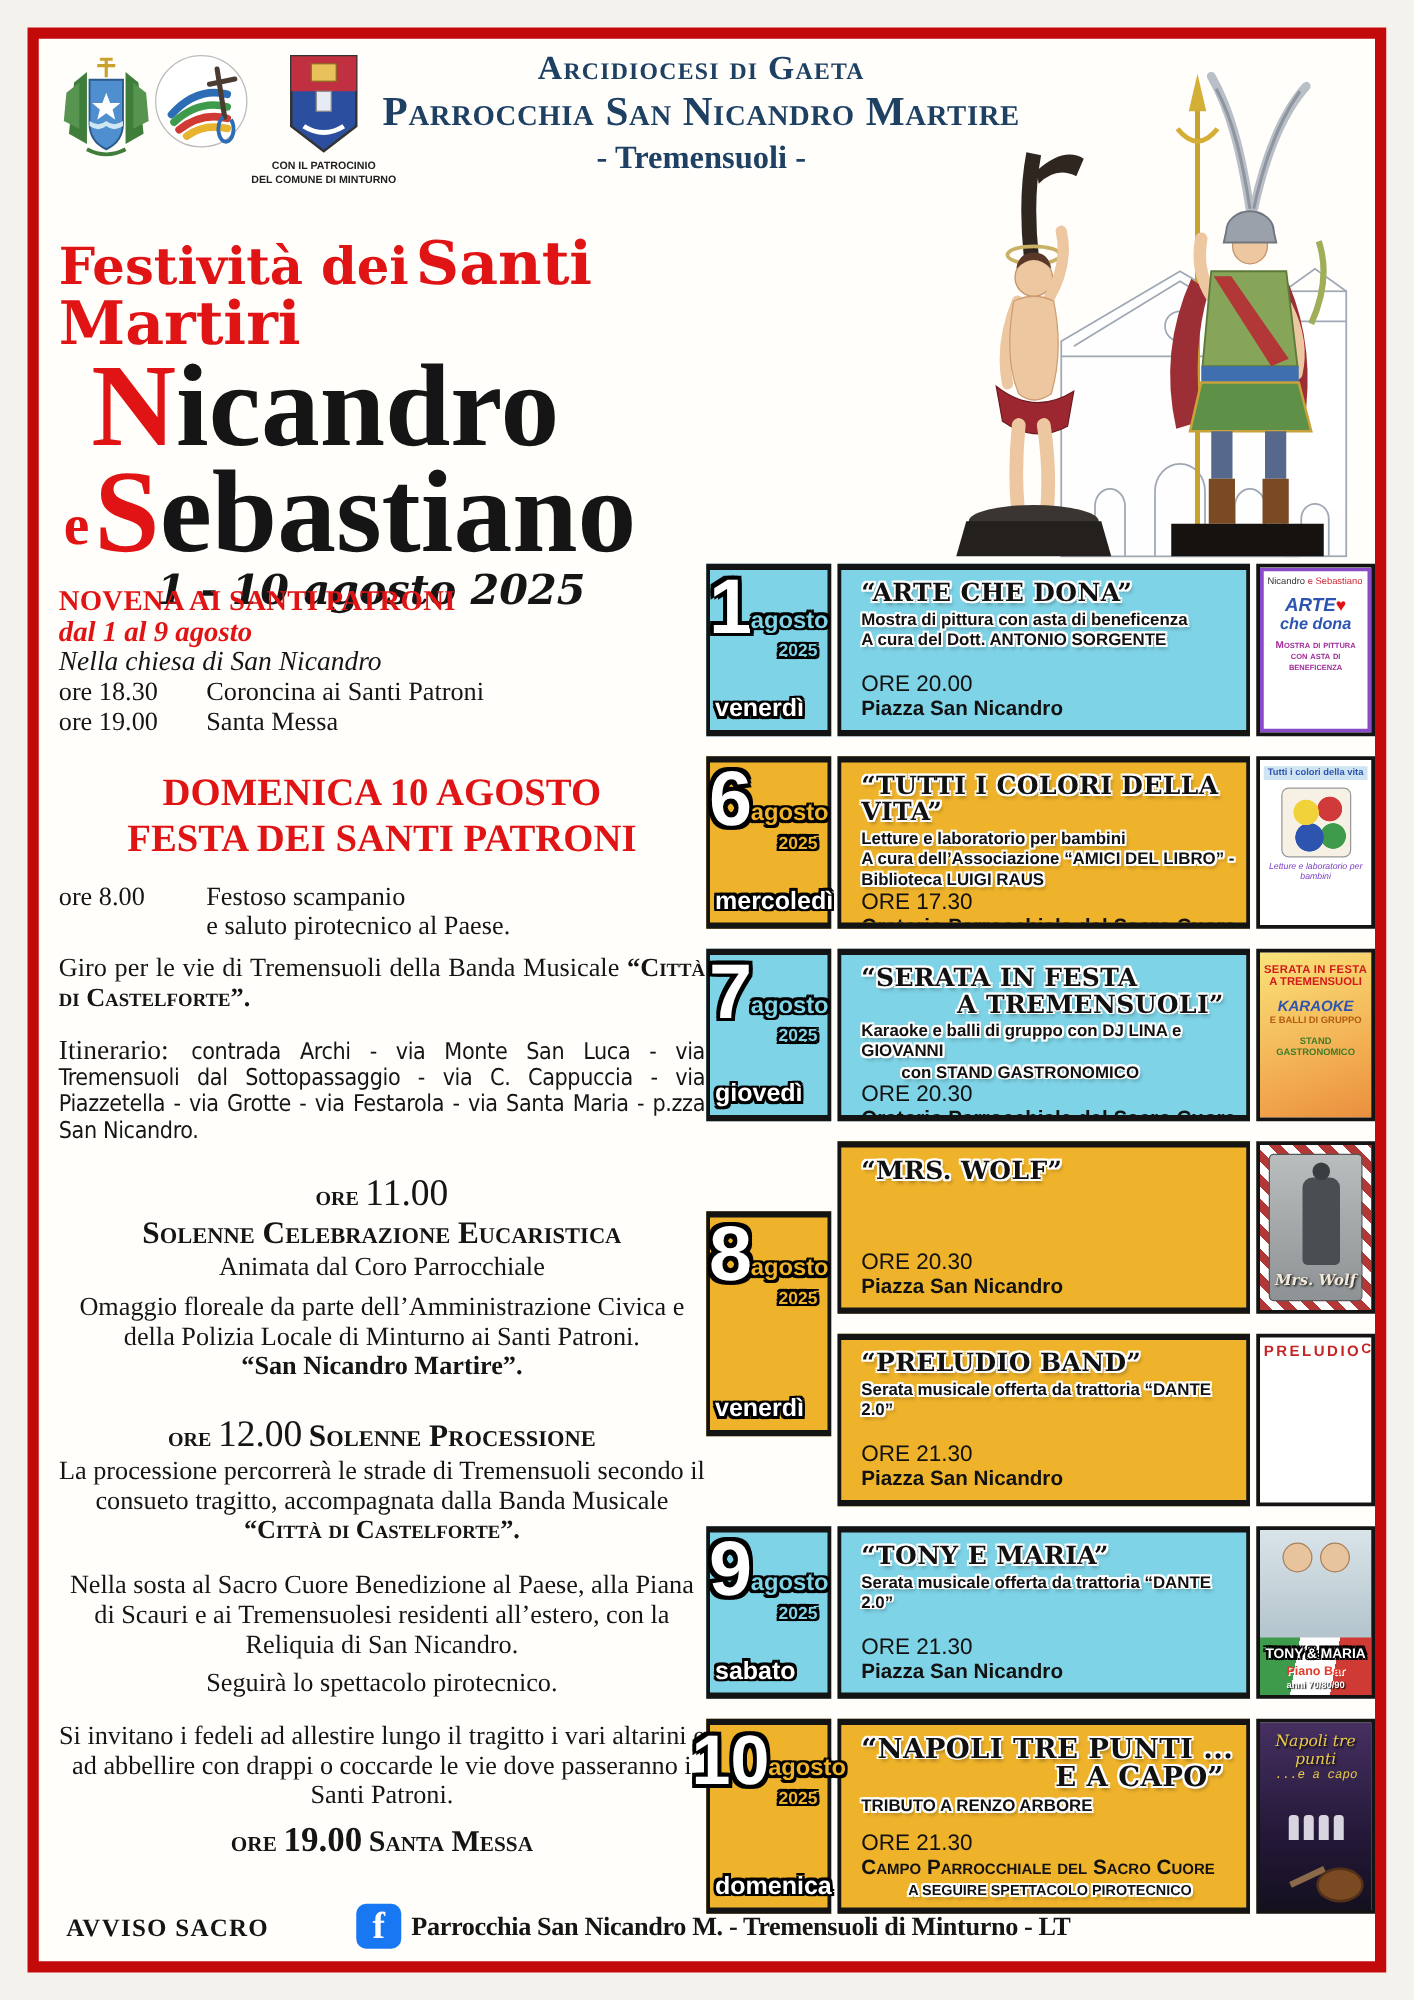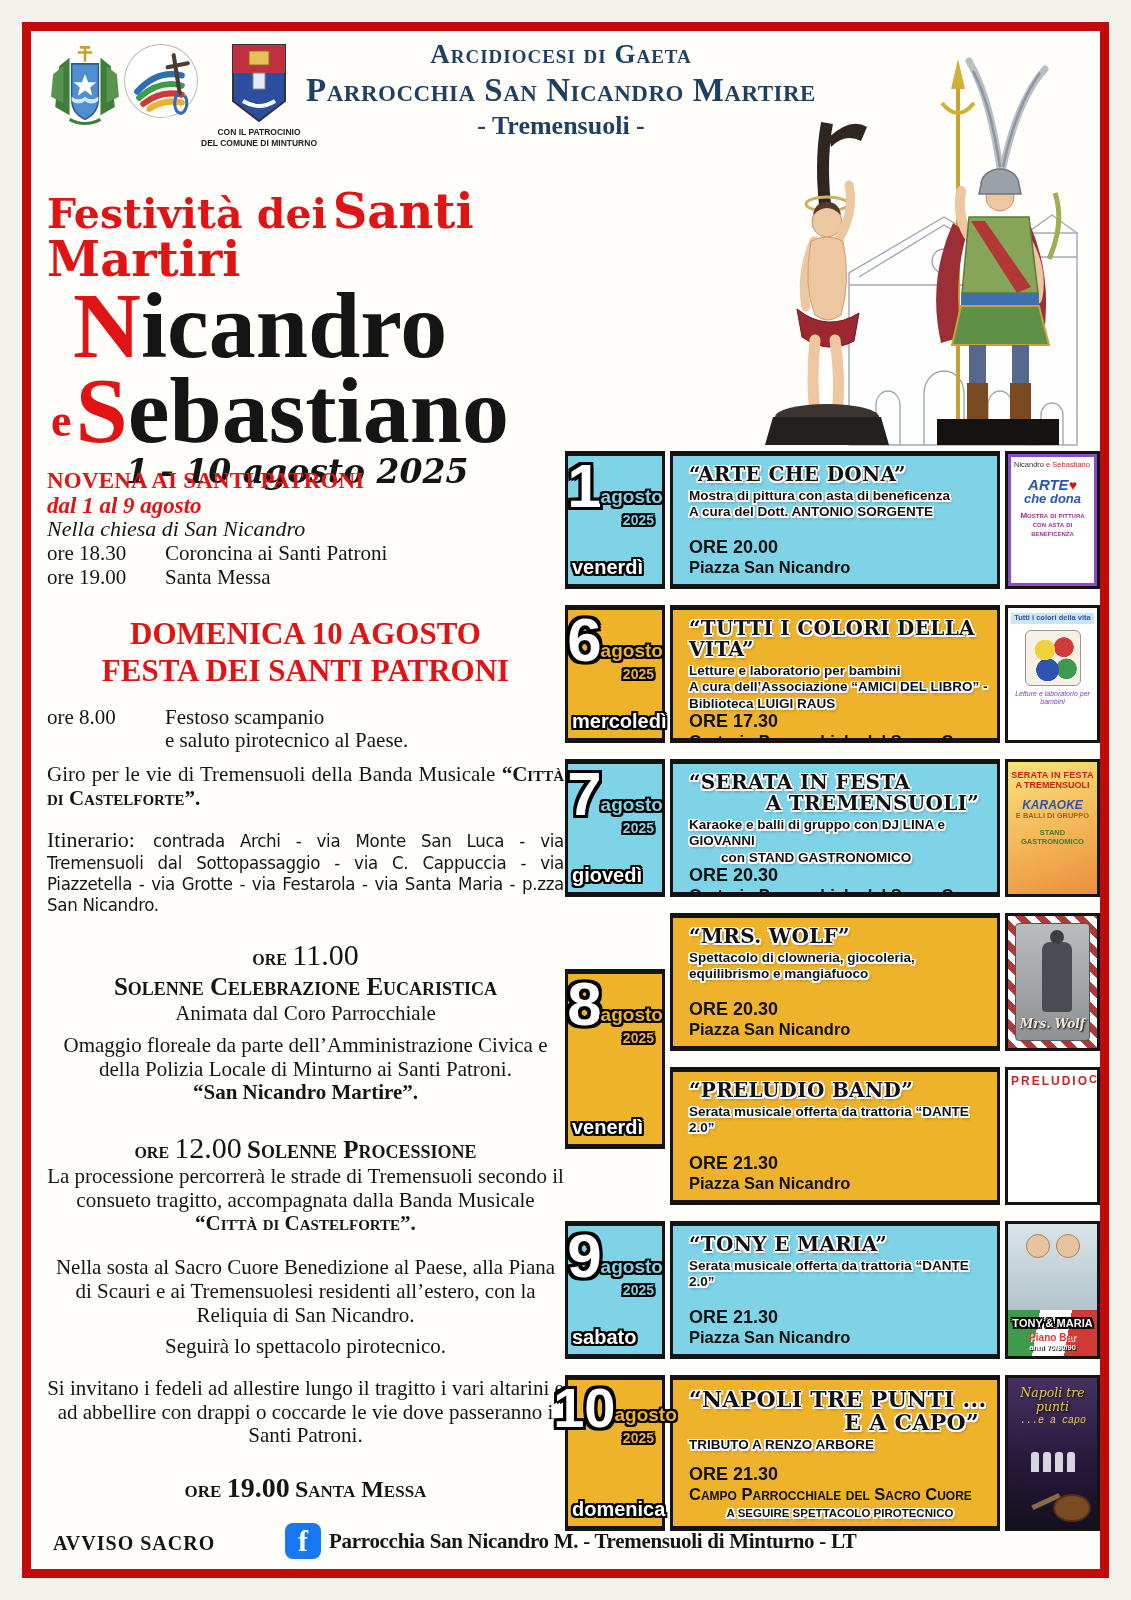--- a/index.html
+++ b/index.html
@@ -58,21 +58,21 @@
 .giro{text-align:justify;margin-top:10px}
 .itin{margin-top:16px;text-align:justify;font-family:"DejaVu Sans",sans-serif;
       font-stretch:condensed;font-size:18.5px;line-height:1.15;letter-spacing:-0.3px}
 .itin .ilabel{font-family:"Liberation Serif",serif;font-size:22px;letter-spacing:0;padding-right:18px}
 .timeh{text-align:center;margin-top:24px;line-height:1}
 .timeh .tl{font-variant:small-caps;font-size:23px;font-weight:bold}
 .timeh .tn{font-size:30px}
 .h2sc{font-variant:small-caps;font-size:25px;font-weight:bold;text-align:center;line-height:1.1;margin-top:3px}
 .p-c{ text-align:center;margin-top:8px}
 .tight{margin-top:2px}
-.ore19{margin-top:24px;text-align:center}
+.ore19{margin-top:9px;text-align:center}
 .ore19 .tl{font-variant:small-caps;font-size:24px;font-weight:bold}
 .ore19 .tn{font-size:28px;font-weight:bold}
 
 
 .rc{position:absolute;left:534px;top:420px;width:537px;display:grid;
     grid-template-columns:100px 330px 95px;grid-template-rows:138px 138px 138px 138px 138px 138px 156px;
     column-gap:5px;row-gap:16px}
 .c1{grid-column:1}.c2{grid-column:2}.c3{grid-column:3}
 .r1{grid-row:1}.r2{grid-row:2}.r3{grid-row:3}.r4{grid-row:4}.r5{grid-row:5}.r6{grid-row:6}.r7{grid-row:7}
 .r45{grid-row:4/6;align-self:center;height:180px}
@@ -88,21 +88,21 @@
 .card{border:3px solid #141414;border-top-width:5px;border-bottom-width:5px;box-sizing:border-box;
       padding:8px 6px 7px 16px;display:flex;flex-direction:column;overflow:hidden;
       font-family:"Liberation Sans",sans-serif;color:#111}
 .etitle{font-family:"DejaVu Serif",serif;font-weight:bold;font-size:20px;line-height:1.05;
         letter-spacing:0.3px;text-shadow:var(--halo)}
 .etitle .tr{display:block;text-align:right;padding-right:12px}
 .big-t{font-size:22px}
 .elines{margin-top:3px}
 .eline{font-weight:bold;font-size:13.5px;line-height:1.22;text-shadow:var(--halo)}
 .ind{padding-left:32px}
-.etime{margin-top:auto;font-weight:bold;font-size:18px;line-height:1.1}
+.etime{margin-top:auto;font-weight:normal;font-size:18px;line-height:1.1}
 .evenue{font-weight:bold;font-size:16.5px;line-height:1.15}
 .eextra{font-size:11.5px;font-weight:bold;text-align:center;text-shadow:var(--halo);margin-top:3px}
 
 
 .thumb{border:3px solid #141414;box-sizing:border-box;background:#fff;position:relative;overflow:hidden;
        font-family:"Liberation Sans",sans-serif;line-height:1.15}
 .t1{box-shadow:inset 0 0 0 3px #8a4bc8;padding:7px 4px;text-align:center}
 .t1-head{font-size:7.5px;color:#333;text-align:left;padding-left:2px}
 .t1-head .rd{color:#c23}
 .t1-arte{font-size:15px;font-weight:900;font-style:italic;color:#2d55b0;margin-top:6px}
@@ -399,24 +399,20 @@
     <div class="b yellow r45 c1">
       <div class="brow">
           <span class="bnum">8</span>
           <span class="bmonth">agosto</span>
         </div>
       <span class="byear">2025</span>
       <span class="bday">venerdì</span>
     </div>
     <div class="card yellow r4 c2">
       <div class="etitle">“MRS. WOLF”</div>
-      <div class="elines">
-        <div class="eline">Spettacolo di clowneria, giocoleria,</div>
-        <div class="eline">equilibrismo e mangiafuoco</div>
-      </div>
       <div class="etime">ORE 20.30</div>
       <div class="evenue">Piazza San Nicandro</div>
     </div>
     <div class="thumb t4 r4 c3">
       <div class="t4-photo">
         <div class="t4-fig"></div>
         <div class="t4-name">Mrs. Wolf</div>
       </div>
     </div>
 

